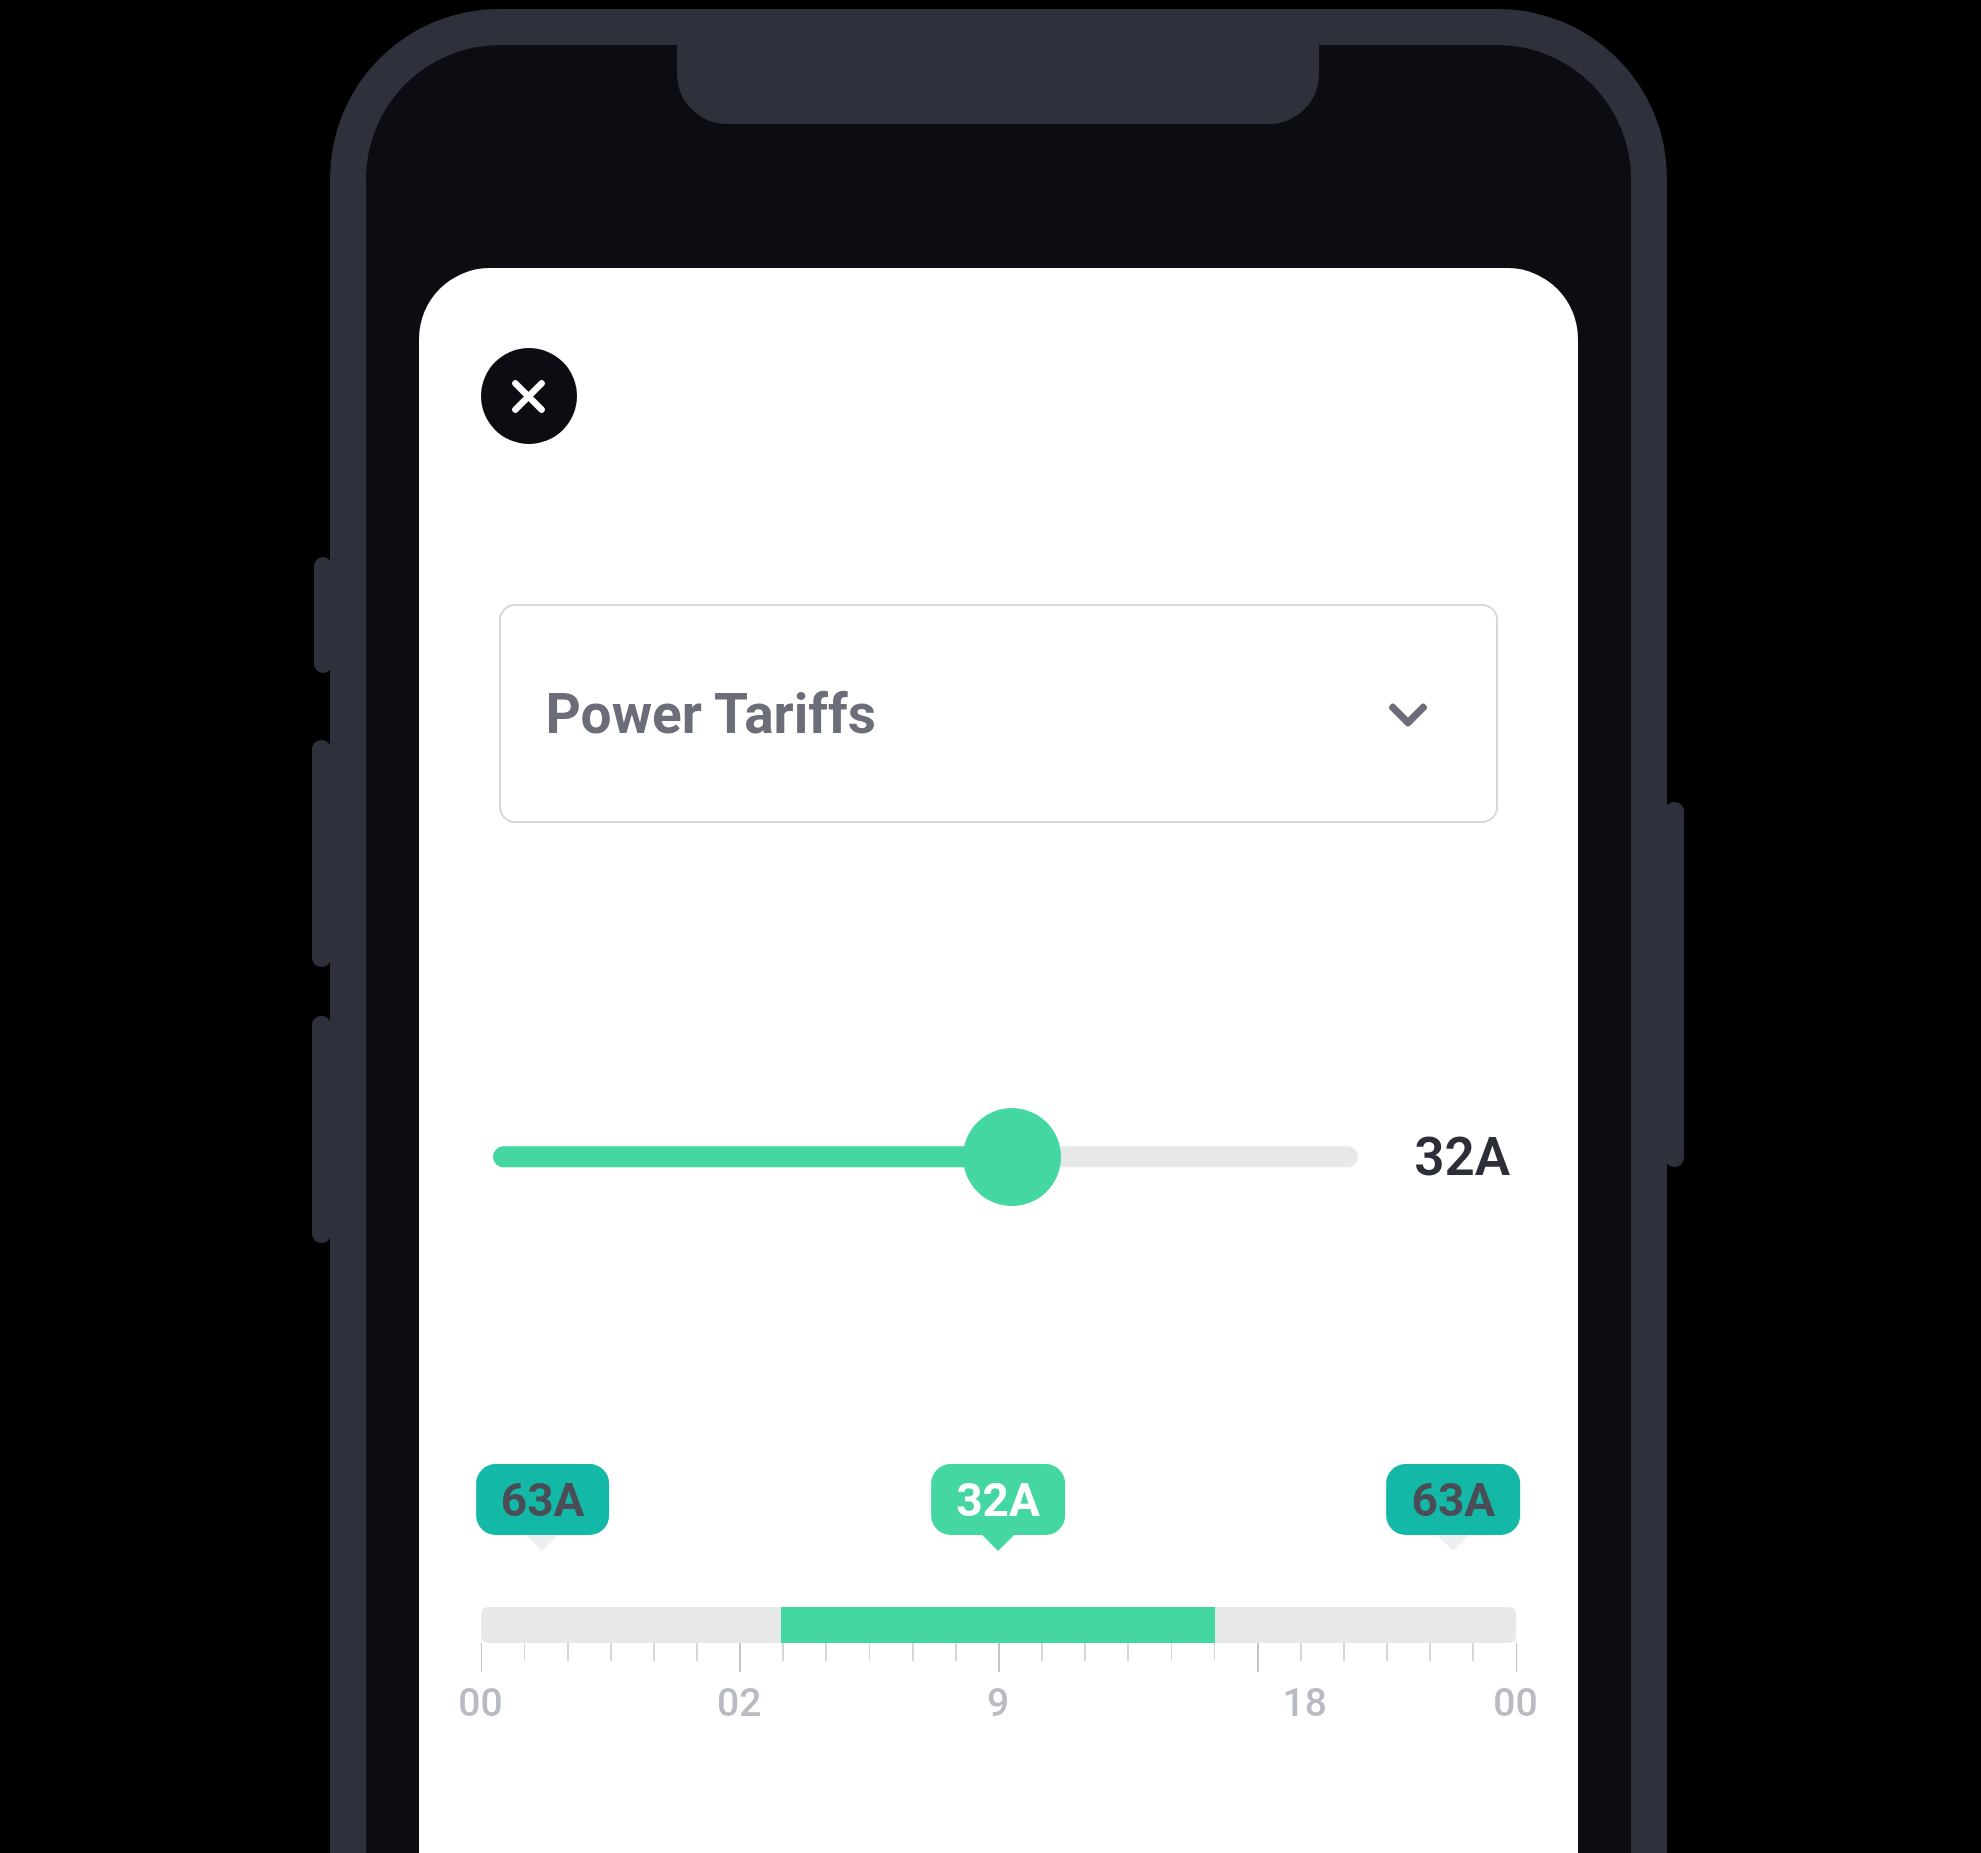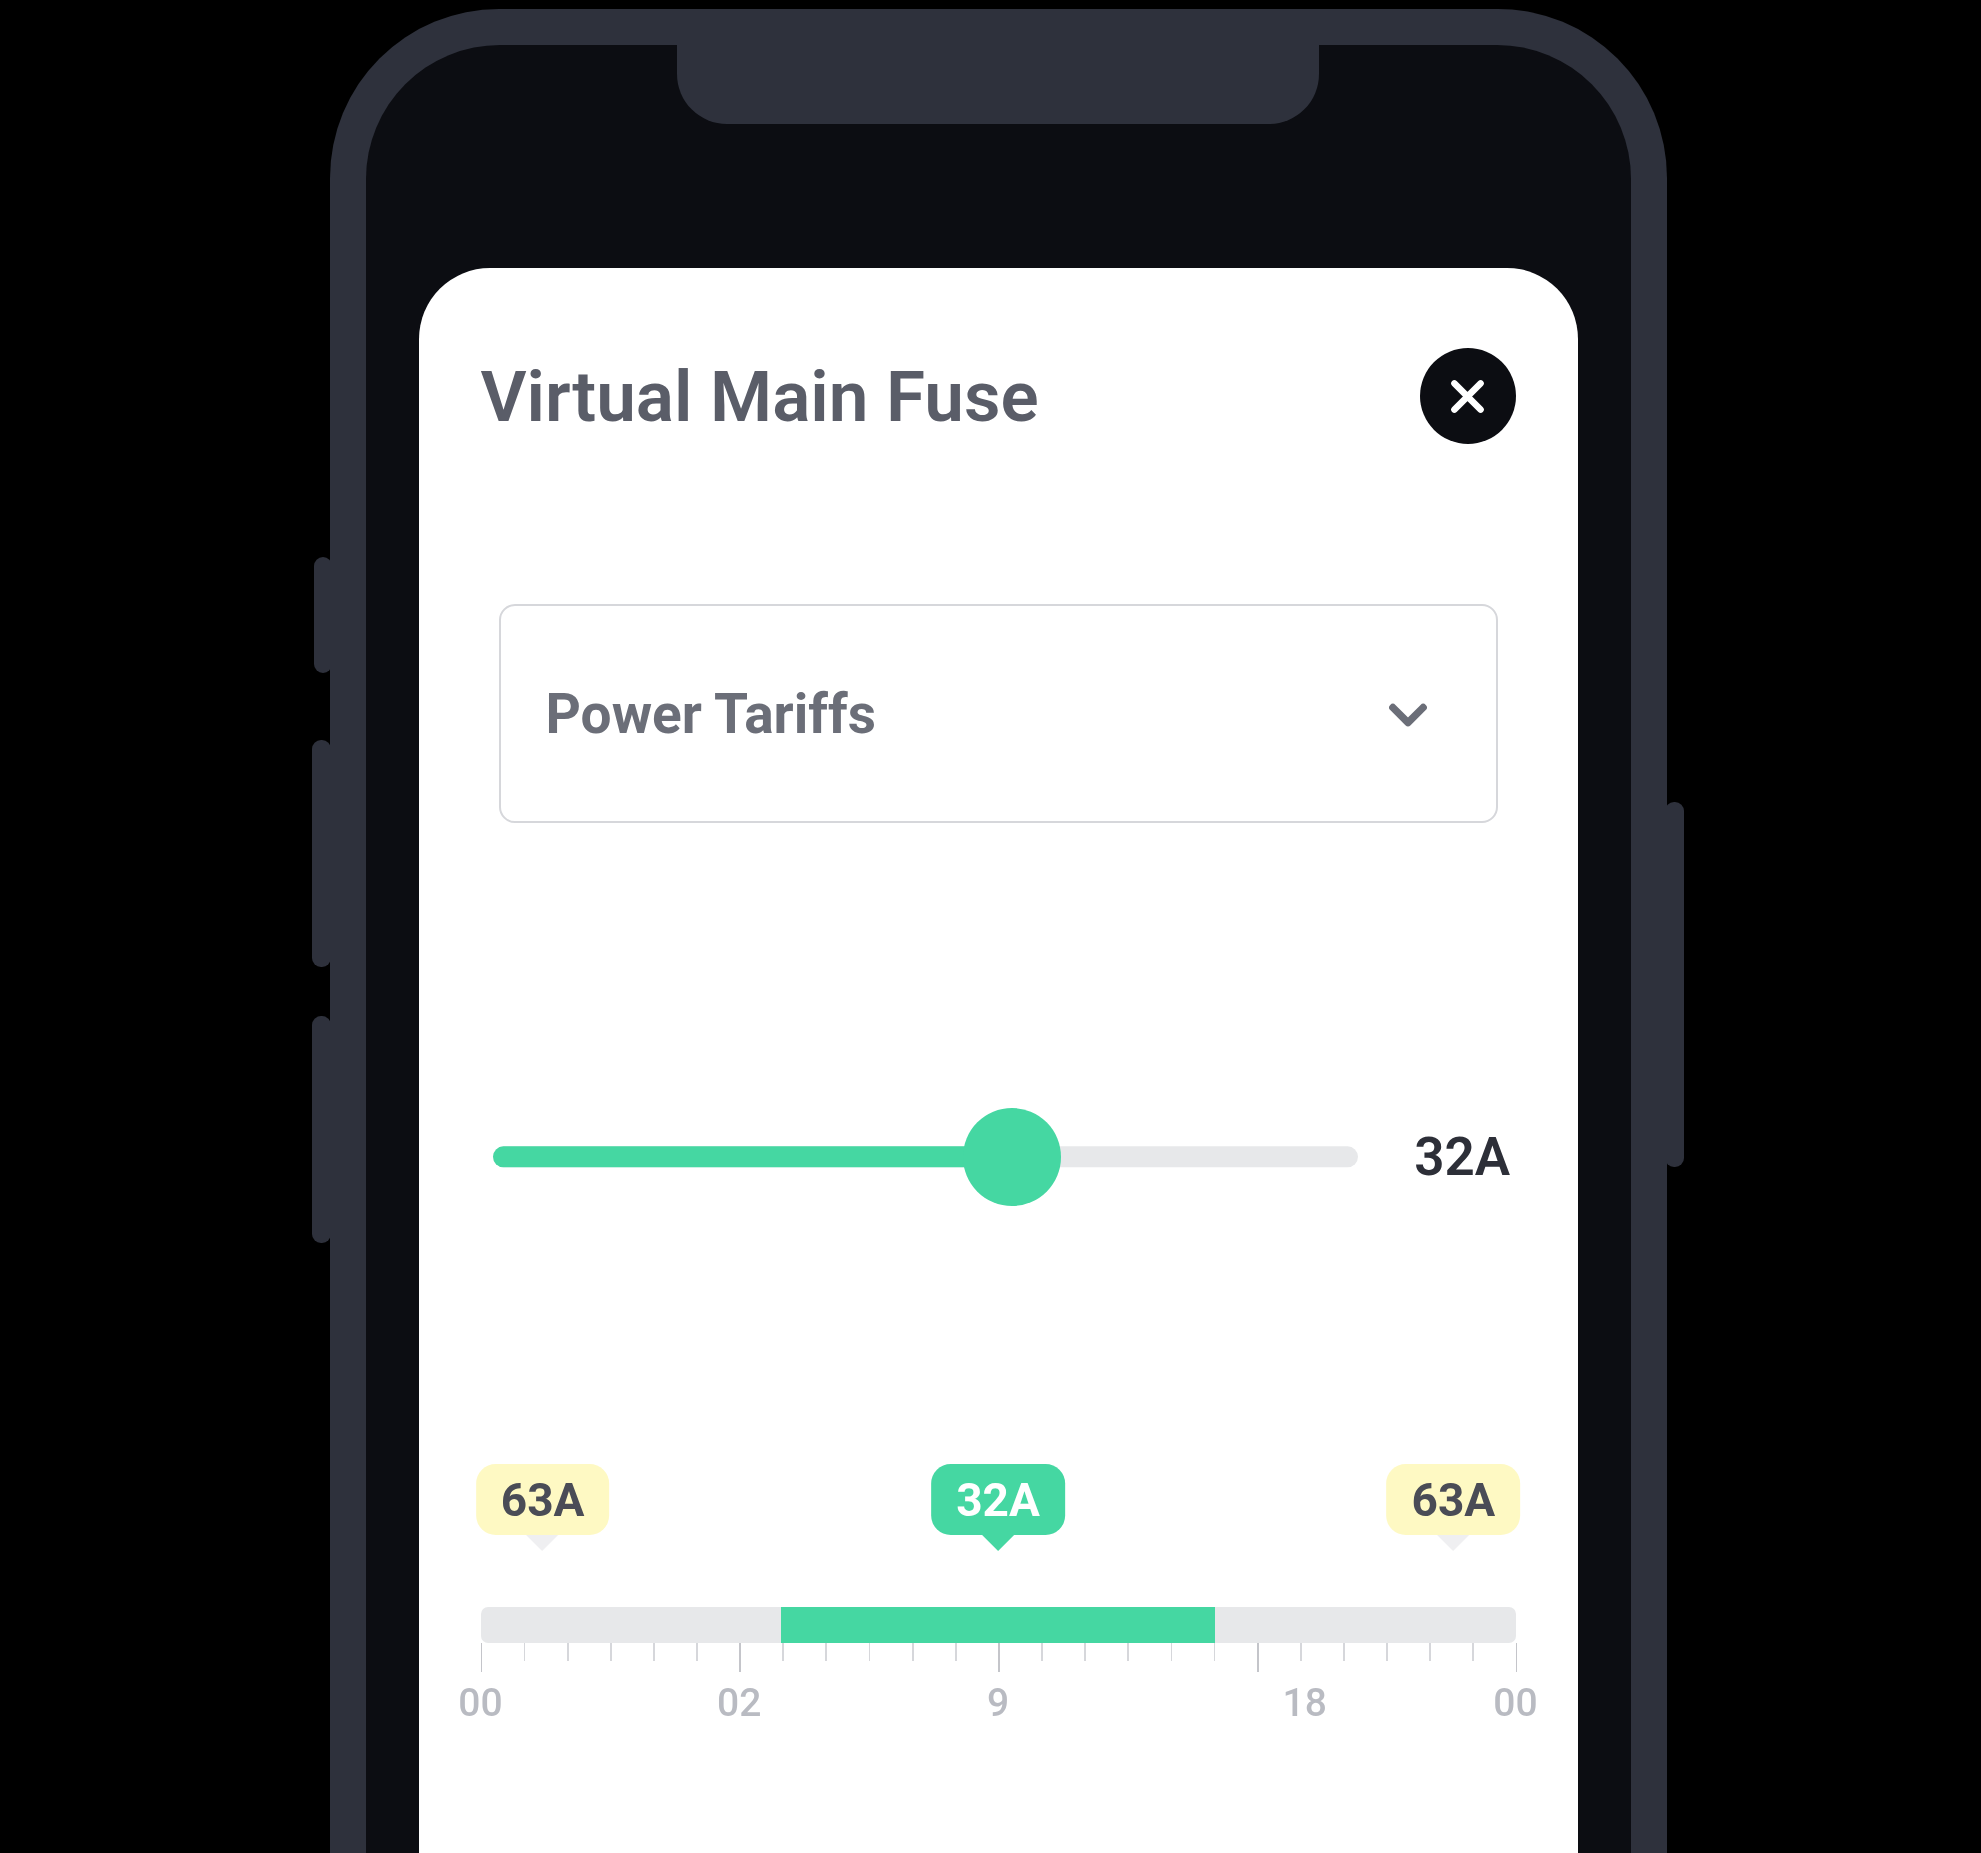--- a/index.html
+++ b/index.html
@@ -189,21 +189,21 @@
   .tl-label .tail {
     position: absolute;
     left: 50%;
     bottom: -16px;
     transform: translateX(-50%);
     width: 0; height: 0;
     border-left: 16px solid transparent;
     border-right: 16px solid transparent;
   }
   .tl-label.grey {
-    background: #fef9c3;
+    background: #14b8a6;
     color: #4a4c56;
   }
   .tl-label.grey .tail { border-top: 16px solid #efeff1; }
   .tl-label.green {
     background: #45d7a2;
     color: #fff;
   }
   .tl-label.green .tail { border-top: 16px solid #45d7a2; }
 
   .tl-bar {
@@ -251,21 +251,20 @@
   <div class="side-btn left3"></div>
   <div class="side-btn right1"></div>
 
   <div class="device">
     <div class="device-inner">
       <div class="notch"></div>
 
       <div class="card">
 
         <div class="card-header">
-          <div class="page-title">Virtual Main Fuse</div>
           <div class="close-btn">
             <svg viewBox="0 0 24 24">
               <path d="M5 5 L19 19 M19 5 L5 19" stroke="#fff" stroke-width="3.4" stroke-linecap="round" fill="none"></path>
             </svg>
           </div>
         </div>
 
         <div class="dropdown">
           <span class="dropdown-label">Power Tariffs</span>
           <svg class="chev" viewBox="0 0 24 24">

